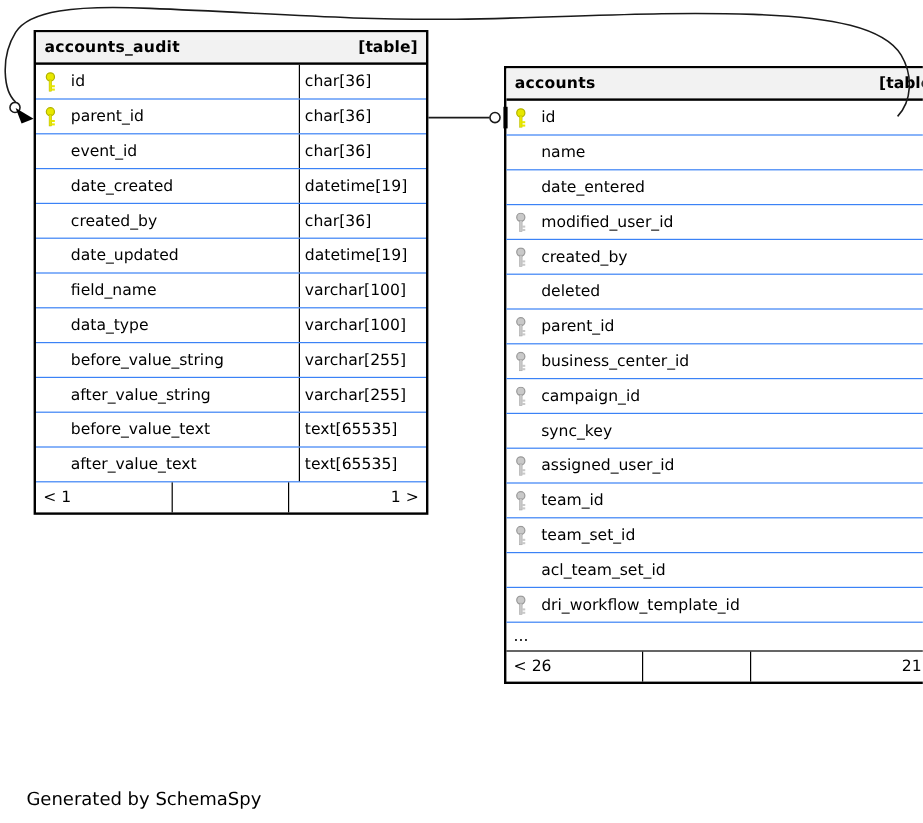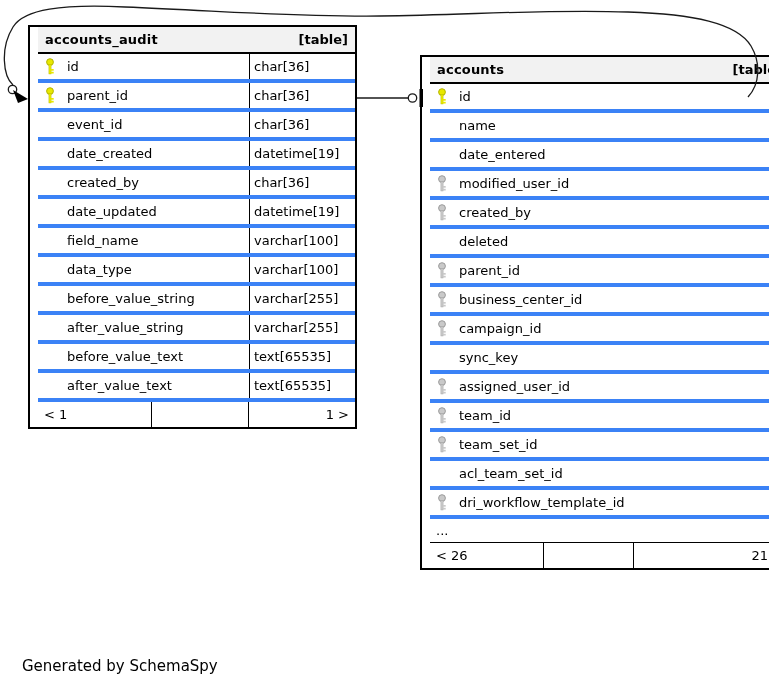--- a/index.html
+++ b/index.html
@@ -10,37 +10,36 @@
     font-family:"DejaVu Sans","Liberation Sans",sans-serif;
     position:relative; overflow:hidden;
     color:#000;
   }
   .canvas { position:relative; width:769px; height:686px; }
 
   .dbtable {
     position:absolute;
     background:#fff;
     border:2px solid #000;
-    padding-left:8px;
   }
   .thead {
     height:27px;
     background:#f2f2f2;
     border-bottom:2px solid #000;
     display:flex; align-items:center; justify-content:space-between;
     padding:0 7px;
     font-size:13px;
   }
   .tname { font-weight:bold; letter-spacing:0.2px; }
   .tbadge { font-weight:bold; }
 
   .trow {
     height:29px;
     display:flex; align-items:stretch;
-    border-bottom:4px solid #3b82f6;
+    border-bottom:1px solid #3b82f6;
     font-size:13px;
   }
   .trow:last-child { }
   .namec {
     flex:1; display:flex; align-items:center;
     padding-left:7px; height:100%;
   }
   .trow.two .namec { border-right:1px solid #000; }
   .typec {
     width:105px; display:flex; align-items:center;

